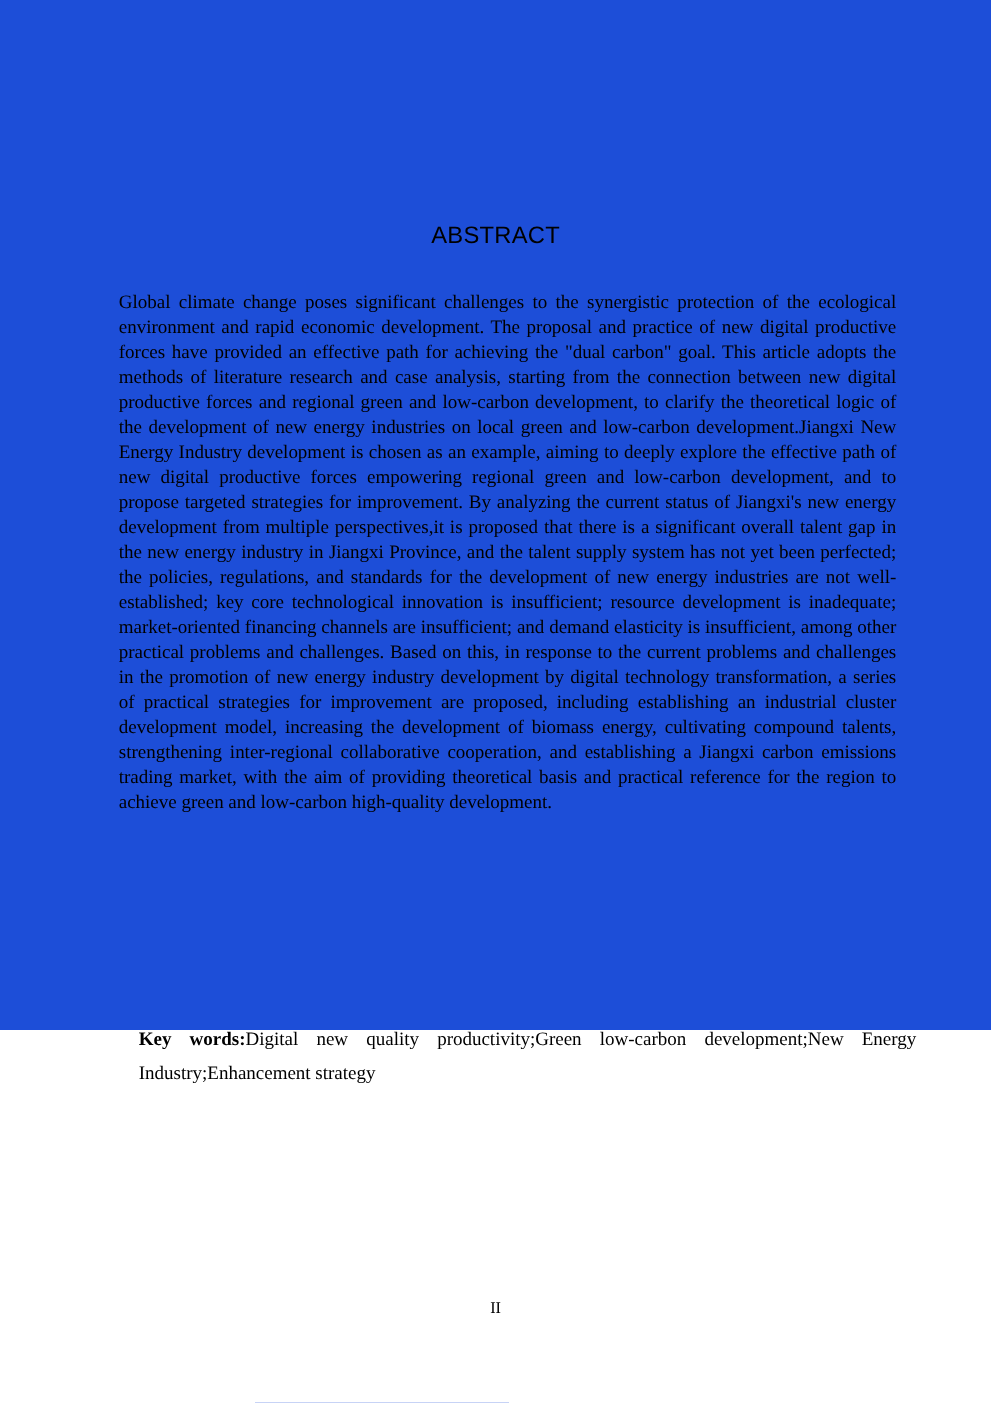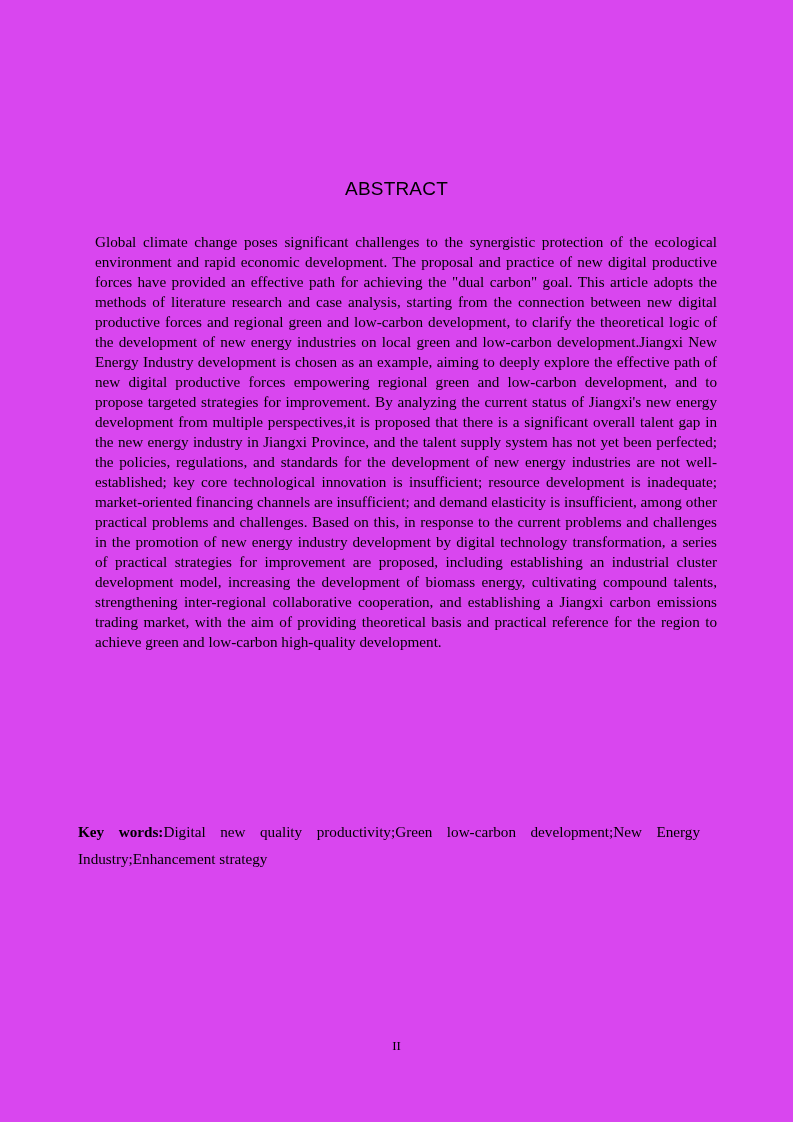--- a/index.html
+++ b/index.html
@@ -1,29 +1,29 @@
 <!DOCTYPE html>
 <html><head>
 <meta charset="utf-8">
 <style>
   html, body { margin: 0; padding: 0; background: #ffffff; }
   body { width: 793px; height: 1122px; position: relative; overflow: hidden; }
-  .page { position: absolute; left: 0; top: 0; width: 793px; height: 1122px; background: #d946ef; }
+  .page { position: absolute; left: 0; top: 0; width: 793px; height: 824px; background: #1d4ed8; }
   .title {
     position: absolute; top: 178px; left: 0; width: 793px; text-align: center;
     font-family: "Liberation Sans", sans-serif; font-size: 19px; color: #000;
     letter-spacing: 0.2px;
   }
   .body {
     position: absolute; top: 232px; left: 95px; width: 622px;
     font-family: "Liberation Serif", serif; font-size: 15.2px; line-height: 20px;
     color: #000; text-align: justify; margin: 0;
   }
   .keywords {
-    position: absolute; top: 819px; left: 78px; width: 622px;
+    position: absolute; top: 819px; left: 111px; width: 622px;
     font-family: "Liberation Serif", serif; font-size: 15.2px; line-height: 26.8px;
     color: #000; text-align: justify; margin: 0;
   }
   .kw-label { font-weight: bold; }
   .pageno {
     position: absolute; top: 1038px; left: 0; width: 793px; text-align: center;
     font-family: "Liberation Serif", serif; font-size: 13px; color: #000;
   }
 </style>
 </head>

